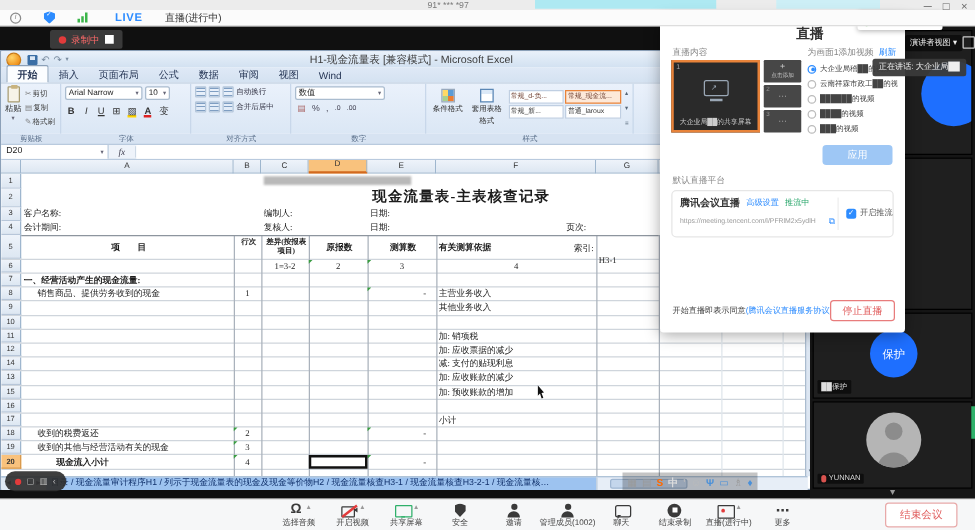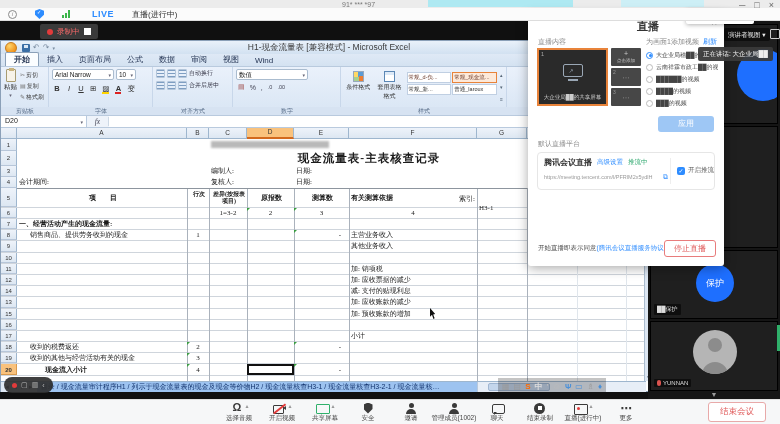--- a/index.html
+++ b/index.html
@@ -369,30 +369,32 @@
         <div class="grow" style="height: 12px;">
           <div class="rn" style="line-height: 12px;">1</div>
           <div class="cell " style="left: 208px; width: 140px; line-height: 12px;"><div class="redact-bar"></div></div>
         </div>
         <div class="grow" style="height: 15px;">
           <div class="rn" style="line-height: 15px;">2</div>
           <div class="cell c-title" style="left: 208px; width: 318px; line-height: 15px;">现金流量表-主表核查记录</div>
         </div>
         <div class="grow" style="height: 11px;">
           <div class="rn" style="line-height: 11px;">3</div>
+          <div class="cell " style="left: 16px; width: 170px; line-height: 11px;">客户名称:</div>
           <div class="cell " style="left: 208px; width: 85px; line-height: 11px;">编制人:</div>
           <div class="cell " style="left: 293px; width: 55px; line-height: 11px;">日期:</div>
           <div class="cell c-right" style="left: 354px; width: 128px; line-height: 11px; margin-top: 28px;">索引:</div>
           <div class="cell " style="left: 476px; width: 50px; line-height: 11px; margin-top: 37px;">H3-1</div>
         </div>
         <div class="grow" style="height: 11px;">
           <div class="rn" style="line-height: 11px;">4</div>
           <div class="cell " style="left: 16px; width: 170px; line-height: 11px;">会计期间:</div>
           <div class="cell " style="left: 208px; width: 85px; line-height: 11px;">复核人:</div>
           <div class="cell " style="left: 293px; width: 55px; line-height: 11px;">日期:</div>
+          <div class="cell c-right" style="left: 348px; width: 128px; line-height: 11px;">页次:</div>
         </div>
         <div class="grow bd" style="height: 20px;">
           <div class="rn" style="line-height: 20px;">5</div>
           <div class="cell c-hdr" style="left: 16px; width: 170px; line-height: 20px;">项　　目</div>
           <div class="cell c-hdr c-wrap" style="left: 186px; width: 22px;">行次</div>
           <div class="cell c-hdr c-wrap" style="left: 208px; width: 38px;">差异(按报表项目)</div>
           <div class="cell c-hdr" style="left: 246px; width: 47px; line-height: 20px;">原报数</div>
           <div class="cell c-hdr" style="left: 293px; width: 55px; line-height: 20px;">测算数</div>
           <div class="cell c-bold" style="left: 348px; width: 128px; line-height: 20px;">有关测算依据</div>
         </div>

